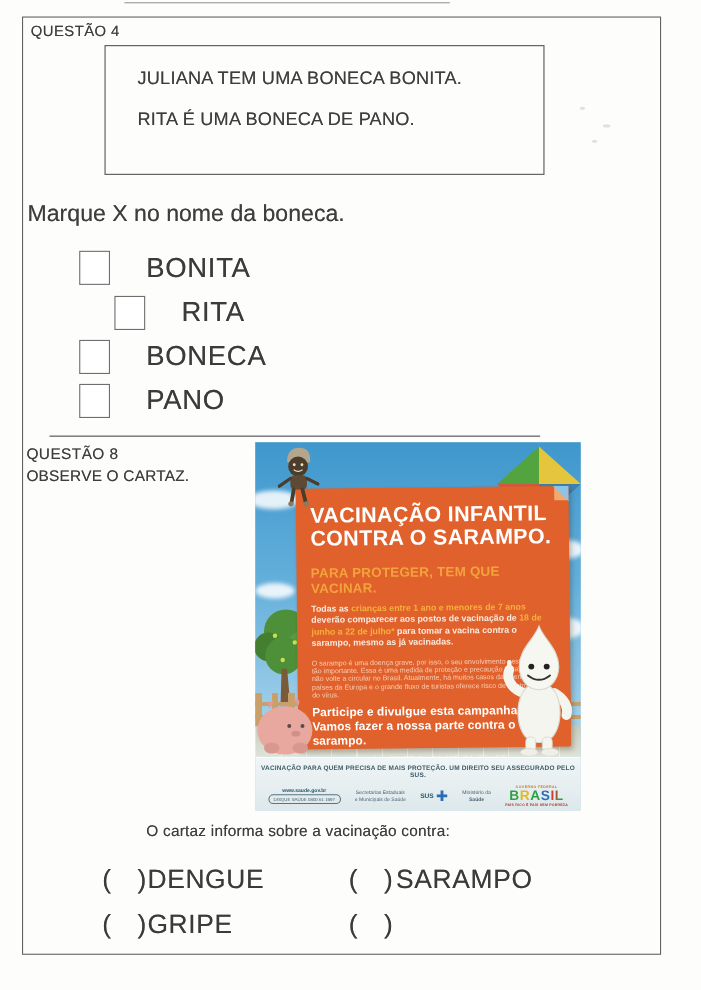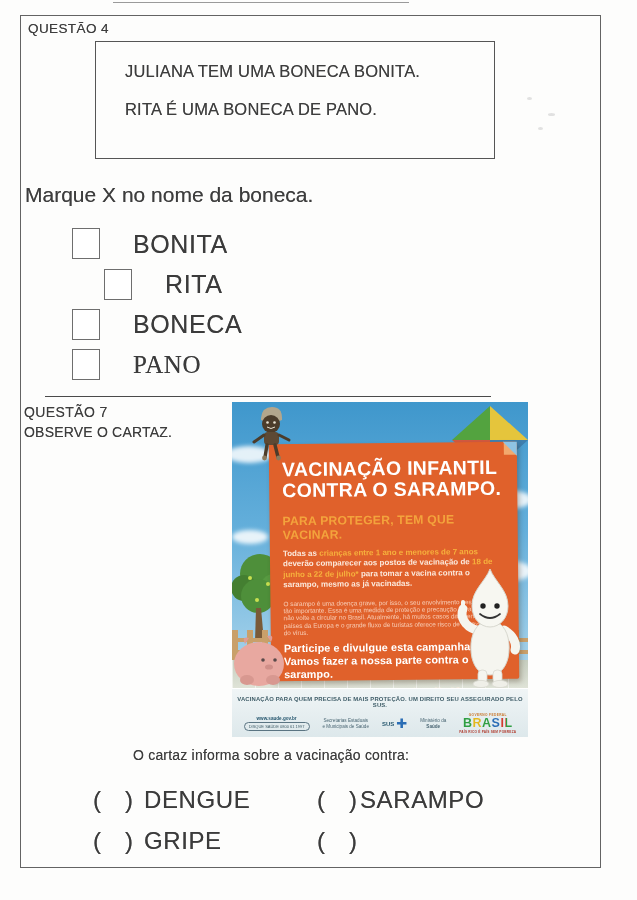--- a/index.html
+++ b/index.html
@@ -89,21 +89,21 @@
   .brasil-word { font-size:12.5px; font-weight:bold; letter-spacing:.5px; line-height:1.05;
     background:linear-gradient(90deg,#2e9e41 0 22%,#e3b81f 22% 40%,#2e9e41 40% 56%,#2a6db5 56% 72%,#d23b2f 72% 82%,#2e9e41 82%);
     -webkit-background-clip:text; background-clip:text; color:rgba(0,0,0,0); }
   .brasil-sub { font-size:3.2px; color:#b03b2e; font-weight:bold; letter-spacing:.2px; }
 
   
   .q8-prompt { left:133px; top:747px; font-size:14px; letter-spacing:.2px; }
   .q8-options { left:93px; top:783px; display:grid; grid-template-columns:224px auto; row-gap:7px; font-size:24px; color:#3b3b3b; }
   .opt { display:flex; align-items:center; height:34px; }
   .opt-marker { white-space:pre; letter-spacing:1px; }
-  .opt-label { margin-left:10px; letter-spacing:.6px; }
+  .opt-label { letter-spacing:.6px; }
   .opt.tight .opt-label { margin-left:2px; }
 </style>
 </head>
 <body>
 
 <div class="abs top-scan-line"></div>
 <div class="abs smudge" style="left:527px;top:97px;"></div>
 <div class="abs smudge" style="left:548px;top:113px;width:7px;"></div>
 <div class="abs smudge" style="left:538px;top:127px;"></div>
 
@@ -123,28 +123,28 @@
   <span class="choice-label soft">BONITA</span>
 </div>
 <div class="choice-row" style="top:269px;padding-left:32px;">
   <span class="checkbox"></span>
   <span class="choice-label soft">RITA</span>
 </div>
 <div class="choice-row" style="top:309px;">
   <span class="checkbox"></span>
   <span class="choice-label soft">BONECA</span>
 </div>
-<div class="choice-row" style="top:349px;font-family:Liberation Serif, serif;">
+<div class="choice-row" style="top:349px;">
   <span class="checkbox"></span>
   <span class="choice-label soft">PANO</span>
 </div>
 
 <div class="abs sep-line"></div>
 
-<div class="abs q8-label soft">QUESTÃO 7</div>
+<div class="abs q8-label soft">QUESTÃO 8</div>
 <div class="abs q8-instruction soft">OBSERVE O CARTAZ.</div>
 
 <div class="abs poster">
   <div class="cloud" style="left:-6px;top:44px;width:46px;height:17px;"></div>
   <div class="cloud" style="left:0px;top:128px;width:36px;height:14px;"></div>
   <div class="cloud" style="left:250px;top:88px;width:50px;height:19px;"></div>
   <div class="cloud" style="left:244px;top:158px;width:56px;height:22px;"></div>
 
   <svg class="kite" viewBox="0 0 94 104">
     <polygon points="48,2 10,36 48,36" fill="#53a33f"></polygon>

